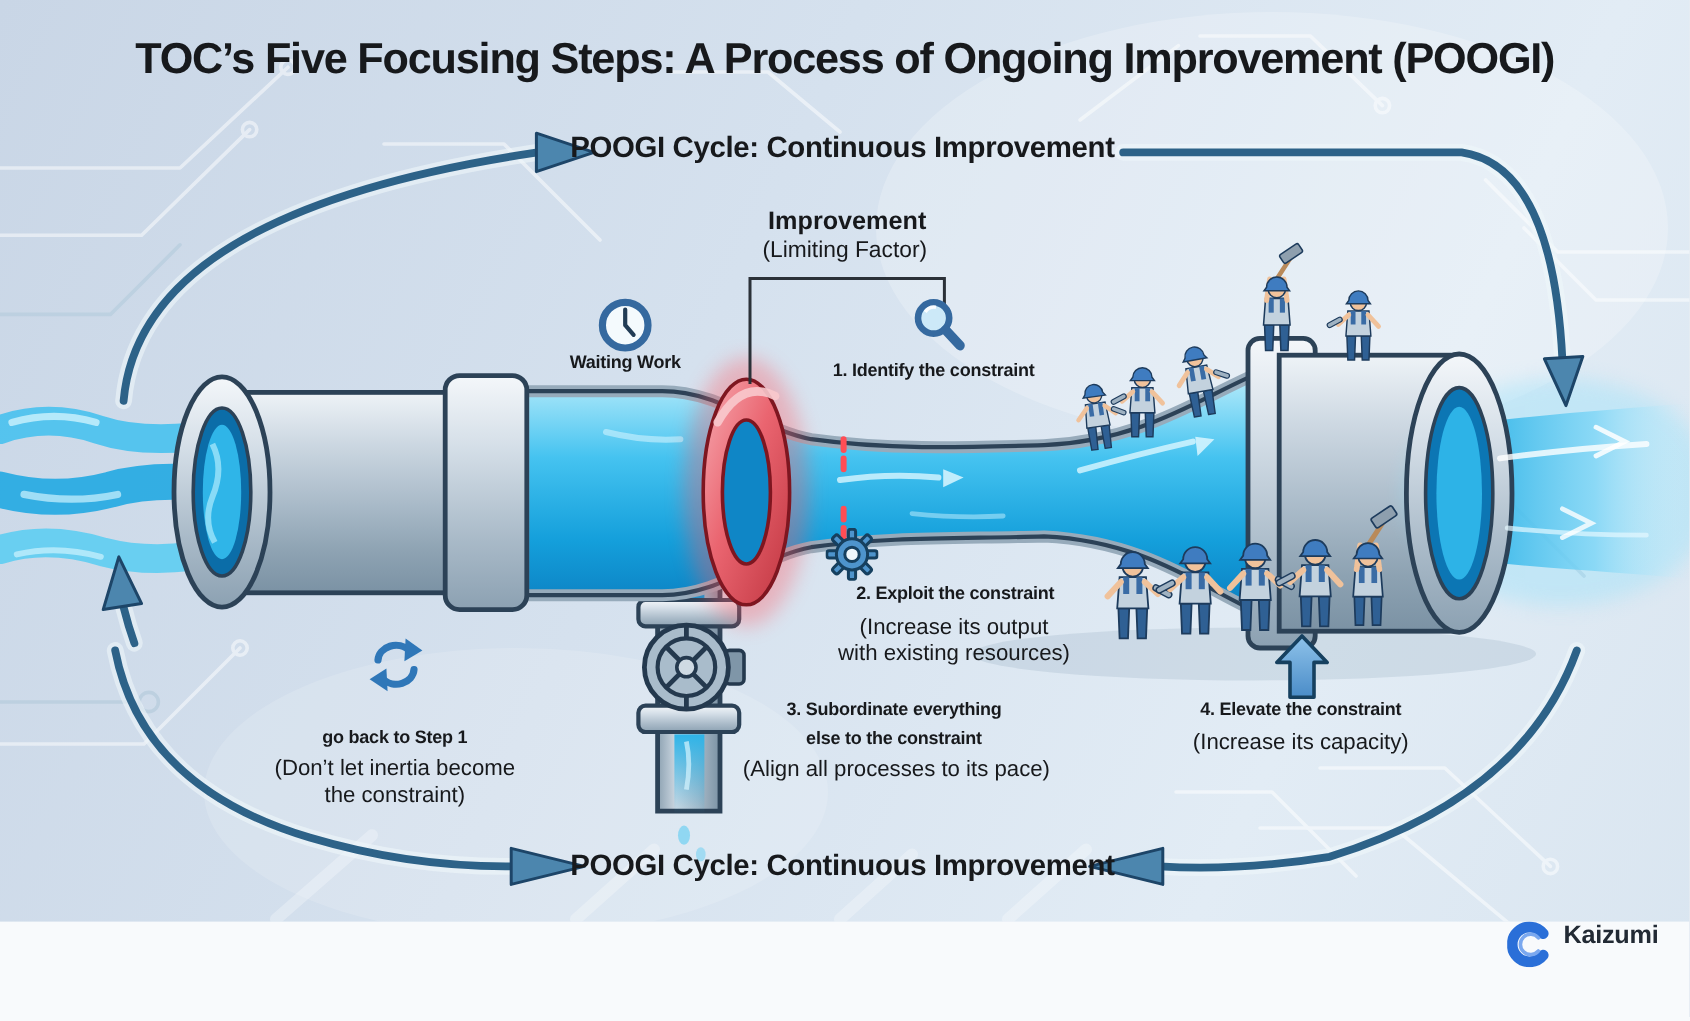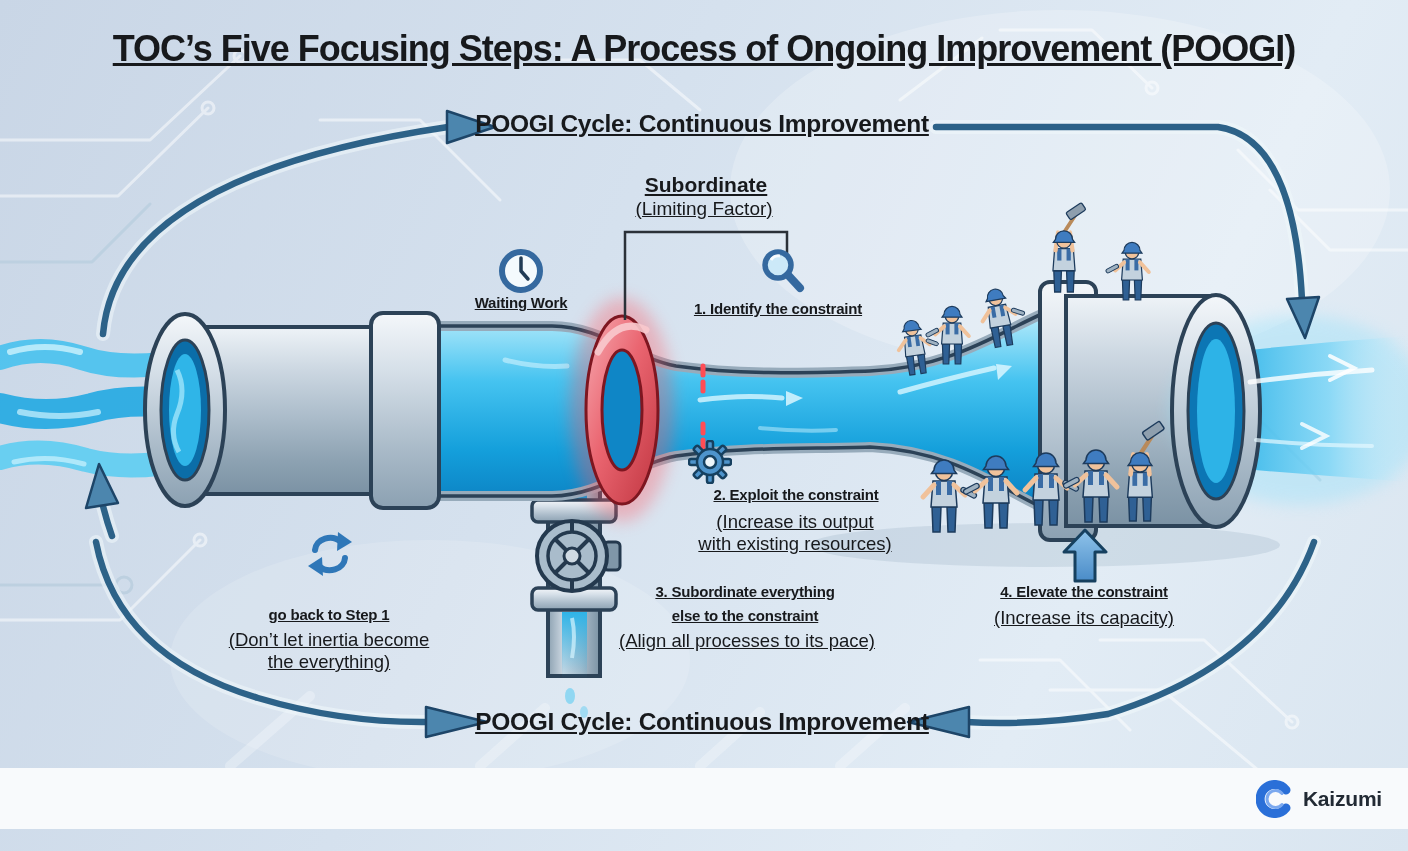--- a/index.html
+++ b/index.html
@@ -3,32 +3,32 @@
 <meta charset="utf-8">
 <style>
   html,body{margin:0;padding:0;background:#e8edf2;}
   .canvas{
     position:relative;width:1408px;height:851px;overflow:hidden;
     background:linear-gradient(115deg,#c9d6e6 0%,#d5e1ee 40%,#e2ecf5 75%,#d9e5f0 100%);
     font-family:"Liberation Sans",sans-serif;
   }
   svg{display:block}
   .layer{position:absolute;left:0;top:0;}
-  .lb{position:absolute;transform:translateX(-50%);white-space:nowrap;color:#17191c;text-align:left;text-decoration:underline;}
+  .lb{position:absolute;transform:translateX(-50%);white-space:nowrap;color:#17191c;text-align:left;}
   .bold{font-weight:700}
   .s36{font-size:36px;letter-spacing:-1px}
   .s24{font-size:24.5px;letter-spacing:-0.3px}
   .s21{font-size:21px}
   .s20{font-size:15px;letter-spacing:-0.2px}
   .s19{font-size:19px}
   .s18{font-size:18.5px}
   .icon{position:absolute;}
   .footer{
-    position:absolute;left:0;top:768px;width:1408px;height:61px;background:#f8fafc;
-    display:flex;align-items:center;justify-content:flex-end;padding-right:26px;box-sizing:border-box;gap:9px;
+    position:absolute;left:0;top:768px;width:1408px;height:83px;background:#f8fafc;
+    display:flex;align-items:flex-start;justify-content:flex-end;padding-right:26px;box-sizing:border-box;gap:9px;
   }
   .brandname{font-size:21px;font-weight:700;color:#222a34;letter-spacing:-0.2px}
 </style>
 </head>
 <body>
 
 <div class="canvas">
 
   <svg class="layer" width="1408" height="768" viewBox="0 0 1408 768">
     <g fill="none" stroke="#ffffff" stroke-width="3" opacity="0.5" stroke-linejoin="round" stroke-linecap="round">
@@ -269,41 +269,41 @@
         <polygon points="86,508 118,503 99,464"></polygon>
       </g>
     </g>
   </svg>
 
   <div class="lb bold s36" style="left:704px;top:28px">TOC’s Five Focusing Steps: A Process of Ongoing Improvement (POOGI)</div>
 
   <div class="lb bold s24" style="left:702px;top:110px">POOGI Cycle: Continuous Improvement</div>
   <div class="lb bold s24" style="left:702px;top:708px">POOGI Cycle: Continuous Improvement</div>
 
-  <div class="lb bold s21" style="left:706px;top:173px">Subordinate</div>
+  <div class="lb bold s21" style="left:706px;top:173px">Improvement</div>
   <div class="lb s19" style="left:704px;top:198px">(Limiting Factor)</div>
 
   <div class="lb bold s20" style="left:521px;top:294px">Waiting Work</div>
 
   <div class="lb bold s20" style="left:778px;top:300px">1. Identify the constraint</div>
 
   <div class="lb bold s20" style="left:796px;top:486px">2. Exploit the constraint</div>
   <div class="lb s18" style="left:795px;top:511px">(Increase its output</div>
   <div class="lb s18" style="left:795px;top:533px">with existing resources)</div>
 
   <div class="lb bold s20" style="left:745px;top:583px">3. Subordinate everything</div>
   <div class="lb s18" style="left:747px;top:630px">(Align all processes to its pace)</div>
   <div class="lb bold s20" style="left:745px;top:607px">else to the constraint</div>
 
   <div class="lb bold s20" style="left:1084px;top:583px">4. Elevate the constraint</div>
   <div class="lb s18" style="left:1084px;top:607px">(Increase its capacity)</div>
 
   <div class="lb bold s20" style="left:329px;top:606px">go back to Step 1</div>
   <div class="lb s18" style="left:329px;top:629px">(Don’t let inertia become</div>
-  <div class="lb s18" style="left:329px;top:651px">the everything)</div>
+  <div class="lb s18" style="left:329px;top:651px">the constraint)</div>
 
   <svg class="icon" style="left:497px;top:247px" width="48" height="48" viewBox="0 0 48 48">
     <circle cx="24" cy="24" r="19" fill="#f4fafd" stroke="#35699f" stroke-width="6"></circle>
     <path d="M24,24 L24,11 M24,24 L31,32" stroke="#223c55" stroke-width="3.5" stroke-linecap="round" fill="none"></path>
   </svg>
 
   <svg class="icon" style="left:757px;top:245px" width="50" height="50" viewBox="0 0 50 50">
     <circle cx="21" cy="20" r="13" fill="#cce9f8" stroke="#35699f" stroke-width="5.5"></circle>
     <path d="M31,30 L43,43" stroke="#35699f" stroke-width="8" stroke-linecap="round"></path>
     <path d="M14,15 a9,9 0 0 1 9,-4" stroke="#ffffff" stroke-width="3" fill="none" opacity="0.9"></path>

